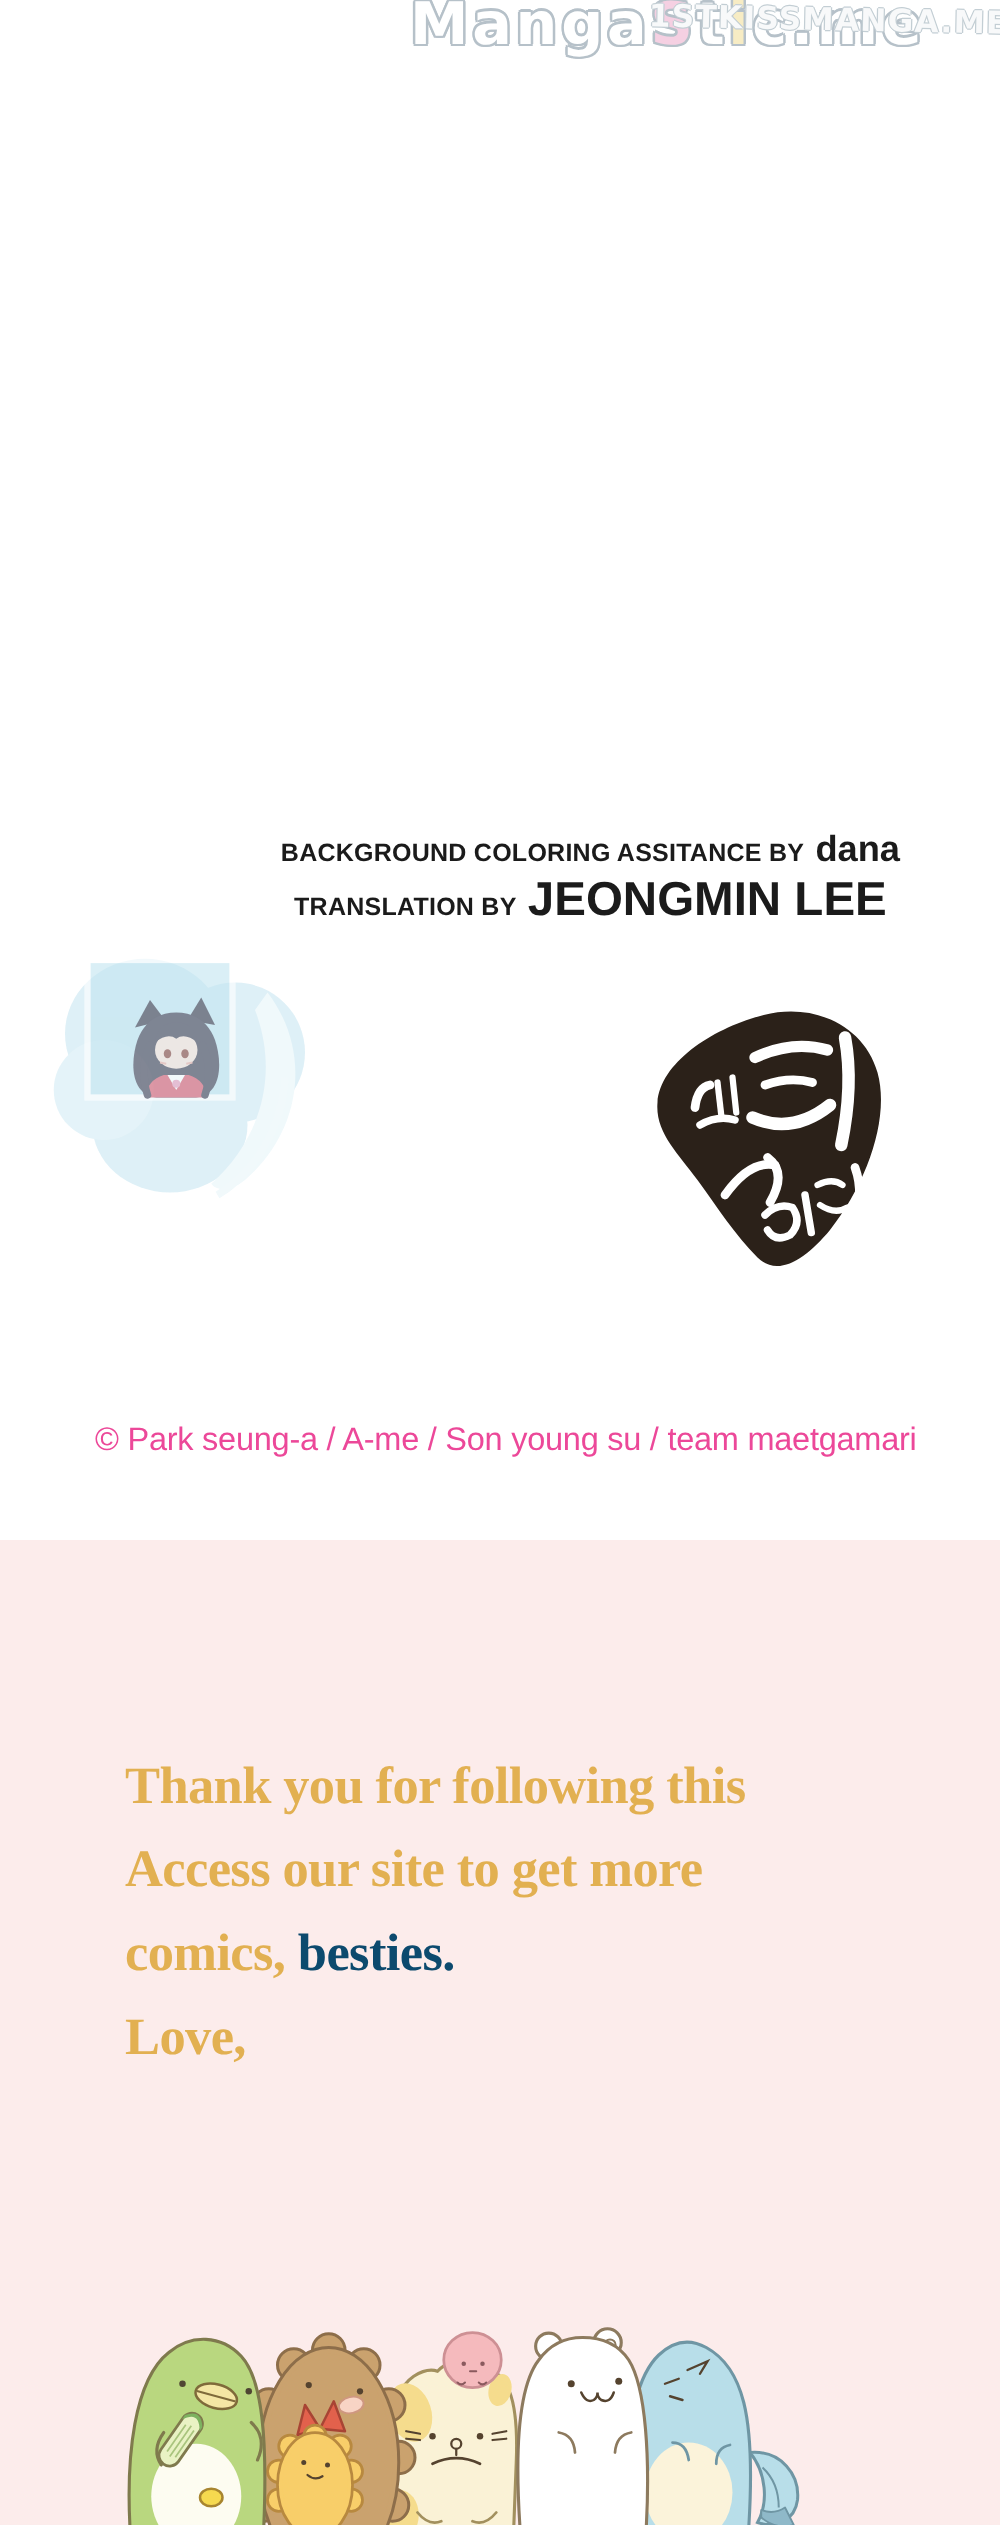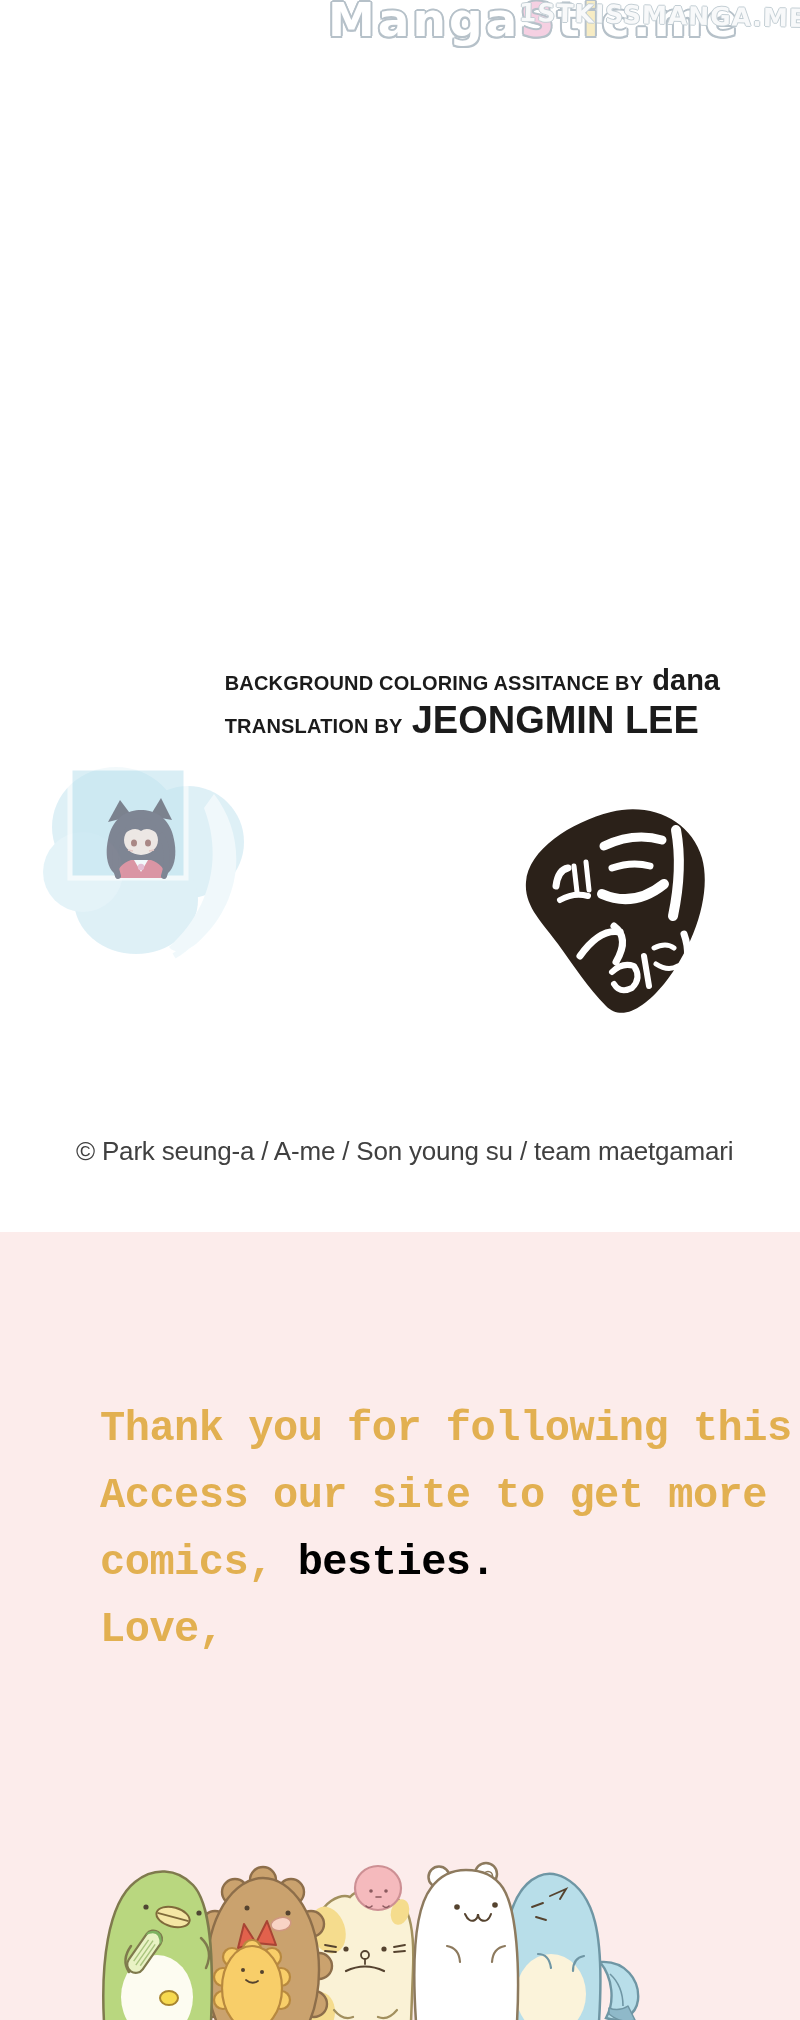--- a/index.html
+++ b/index.html
@@ -18,49 +18,49 @@
   .wm-pink { color:#f5d0e2; }
   .wm-yellow { color:#f7ecc4; }
   .wm-overlay {
     position:absolute; left:519px; top:1px;
     font-family:"DejaVu Sans", sans-serif; font-weight:bold;
     font-size:25px; letter-spacing:1px; color:rgba(255,255,255,0.88);
     white-space:nowrap; transform:rotate(1.2deg);
     text-shadow:1px 0 #c3ced4,-1px 0 #c3ced4,0 1px #c3ced4,0 -1px #c3ced4;
   }
   
-  .credits { position:absolute; right:80px; top:664px; text-align:left; color:#1b1b1b; white-space:nowrap; }
+  .credits { position:absolute; right:80px; top:664px; text-align:center; color:#1b1b1b; white-space:nowrap; }
   .credit-row { margin-bottom:2px; }
   .credit-label { font-size:20px; font-weight:bold; letter-spacing:0.2px; }
   .credit-name { font-size:29px; font-weight:bold; margin-left:9px; }
   .credit-name.big { font-size:38px; }
   
   .logo-wm { position:absolute; left:38px; top:742px; width:215px; height:225px; }
   .logo-text {
     position:absolute; left:65px; top:786px; width:122px; text-align:center;
     font-family:"DejaVu Sans", sans-serif; font-weight:bold; font-size:20px;
     letter-spacing:-0.5px; opacity:0.72; white-space:nowrap;
   }
   .logo-text .manga { color:#ffffff; text-shadow:0 0 3px #9cc6d6, 1px 1px 0 #a9cfdd; }
   .logo-text .stic { color:#e875ad; }
   
   .stamp { position:absolute; left:516px; top:806px; width:214px; height:216px; }
   
-  .copyright { position:absolute; left:76px; top:1136px; font-size:26px; color:#404040; letter-spacing:-0.2px; white-space:nowrap; }
+  .copyright { position:absolute; left:76px; top:1136px; font-size:26px; color:#ec4899; letter-spacing:-0.2px; white-space:nowrap; }
   
   .pink-section { position:absolute; left:0; top:1232px; width:800px; height:788px; background:#fceceb; }
   .thanks {
     position:absolute; left:100px; top:1396px;
-    font-family:Liberation Mono, monospace; font-weight:bold;
+    font-family:Liberation Serif, serif; font-weight:bold;
     font-size:42px; line-height:67px; letter-spacing:-0.5px;
     color:#e2b051; white-space:nowrap;
   }
   .thanks .site { color:#8e9ace; }
   .thanks .bang { color:#f3cedb; }
-  .thanks .besties { color:#000000; }
+  .thanks .besties { color:#0c4a6e; }
   .chars { position:absolute; left:95px; top:1850px; width:560px; height:170px; }
 </style>
 </head>
 <body>
 
 <div class="wm-top"><span>Manga</span><span class="wm-pink">S</span><span>t</span><span class="wm-yellow">i</span><span>c.me</span></div>
 <div class="wm-overlay">1STKISSMANGA.ME</div>
 
 <div class="credits">
   <div class="credit-row">

